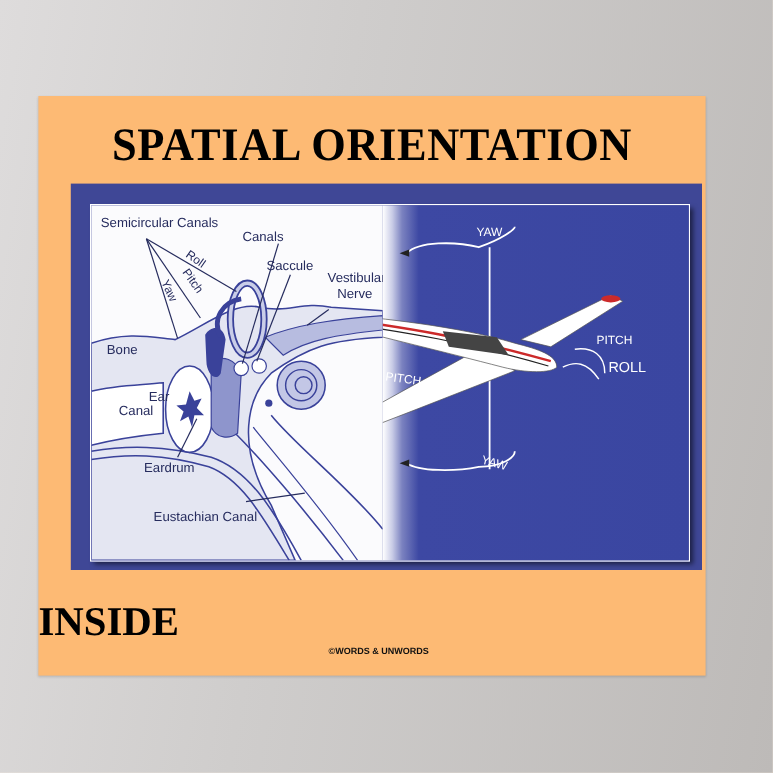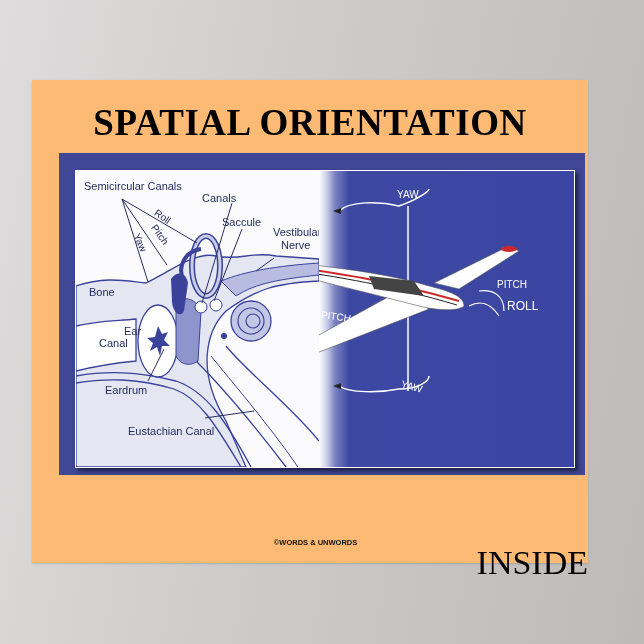--- a/index.html
+++ b/index.html
@@ -13,22 +13,22 @@
     transform:scaleY(1.05);}
   .frame{position:absolute;left:27px;top:73px;width:526px;height:322px;background:#3f4796;}
   .panel{position:absolute;left:16px;top:17px;width:498px;height:296px;overflow:hidden;
     border:1px solid #fff;box-shadow:3px 3px 4px rgba(0,0,0,.55);}
   .left{position:absolute;left:0;top:0;width:243px;height:100%;background:#fbfbfd;}
   .right{position:absolute;left:243px;top:0;width:255px;height:100%;
     background:linear-gradient(90deg,#fff 0px,#c8cbe6 8px,#7b82c0 16px,#3d48a3 30px,#3a46a1 100%);}
   .lbl{position:absolute;font-size:11px;color:#262c5e;white-space:nowrap;line-height:11px;}
   .wl{position:absolute;font-size:10px;color:#fff;white-space:nowrap;}
   svg{position:absolute;left:0;top:0;}
-  .inside{position:absolute;left:0;top:420px;width:100%;text-align:right;
-    font-family:"Liberation Serif",serif;font-weight:normal;font-size:34px;color:#000;margin-top:44px;}
+  .inside{position:absolute;left:0;top:420px;width:100%;text-align:left;
+    font-family:"Liberation Serif",serif;font-weight:bold;font-size:34px;color:#000;}
   .copy{position:absolute;left:0;top:458px;width:100%;text-align:center;font-size:7.5px;font-weight:bold;color:#111;padding-left:11px;box-sizing:border-box;}
 </style>
 </head>
 <body>
 
 <div class="poster">
   <div class="title">SPATIAL ORIENTATION</div>
 
   <div class="frame">
     <div class="panel">
@@ -79,21 +79,21 @@
         <div class="lbl" style="left:78px;top:40px;transform:rotate(35deg);font-size:10px;">Roll</div>
         <div class="lbl" style="left:73px;top:58px;transform:rotate(55deg);font-size:10px;">Pitch</div>
         <div class="lbl" style="left:55px;top:66px;transform:rotate(65deg);font-size:10px;">Yaw</div>
         <div class="lbl" style="left:126px;top:22px;">Canals</div>
         <div class="lbl" style="left:146px;top:46px;">Saccule</div>
         <div class="lbl" style="left:197px;top:56px;">Vestibular</div>
         <div class="lbl" style="left:205px;top:69px;text-align:center;">Nerve</div>
         <div class="lbl" style="left:13px;top:116px;text-align:center;">Bone</div>
         <div class="lbl" style="left:48px;top:155px;">Ear</div>
         <div class="lbl" style="left:23px;top:167px;">Canal</div>
-        <div class="lbl" style="left:29px;top:214px;">Eardrum</div>
+        <div class="lbl" style="left:44px;top:214px;">Eardrum</div>
         <div class="lbl" style="left:52px;top:255px;">Eustachian Canal</div>
       </div>
 
       <div class="right">
         <svg width="255" height="296">
           <line x1="89" y1="35" x2="89" y2="220" stroke="#fff" stroke-width="1.5"></line>
           <path d="M20 40 C30 30 60 30 80 35 C100 28 110 20 110 18" fill="none" stroke="#fff" stroke-width="1.5"></path>
           <path d="M20 215 C30 222 60 222 80 218 C100 218 110 210 110 205" fill="none" stroke="#fff" stroke-width="1.5"></path>
           <polygon points="14,40 22,37 22,43" fill="#222"></polygon>
           <polygon points="14,215 22,212 22,218" fill="#222"></polygon>

